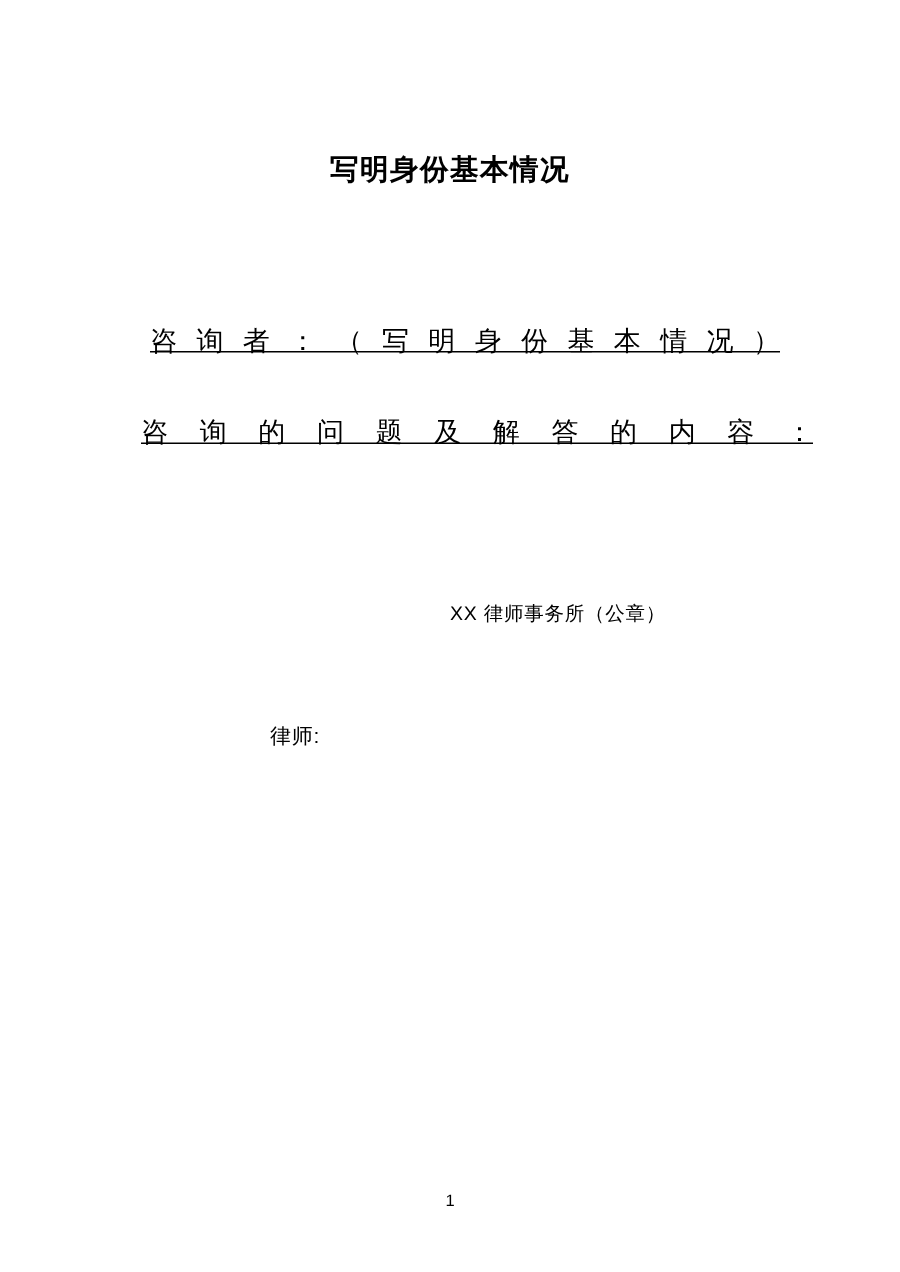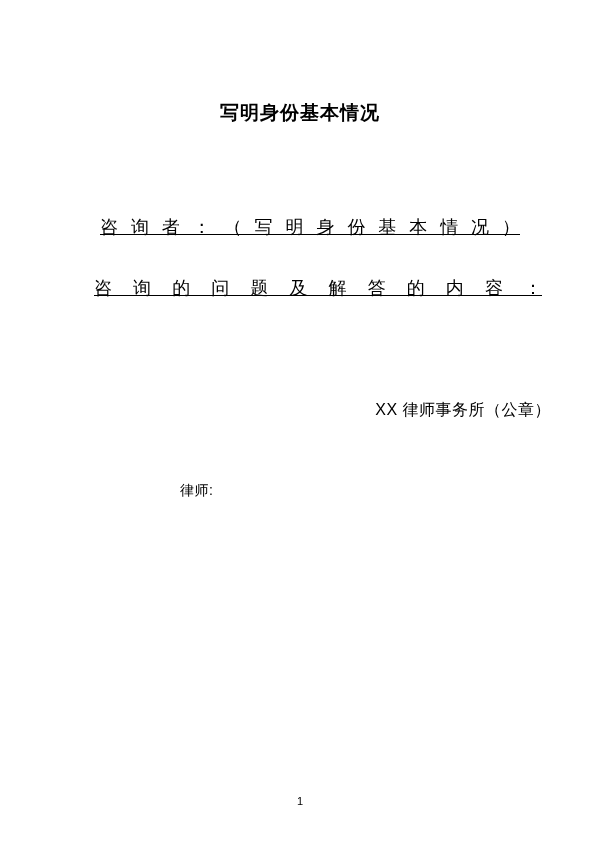--- a/index.html
+++ b/index.html
@@ -53,24 +53,23 @@
     left: 78px;
     width: 448px;
     text-align: justify;
     text-align-last: justify;
     white-space: normal;
     margin-left: 16px;
   }
   .firm-seal {
     position: absolute;
     top: 400px;
-    left: 311px;
+    left: 300px;
     width: 240px;
-    text-align: right;
-    font-size: 16px;
+    font-size: 13px;
     letter-spacing: 0.5px;
     white-space: nowrap;
     overflow: hidden;
   }
   .lawyer-line {
     position: absolute;
     top: 482px;
     left: 168px;
     font-size: 14px;
     letter-spacing: 0.5px;

